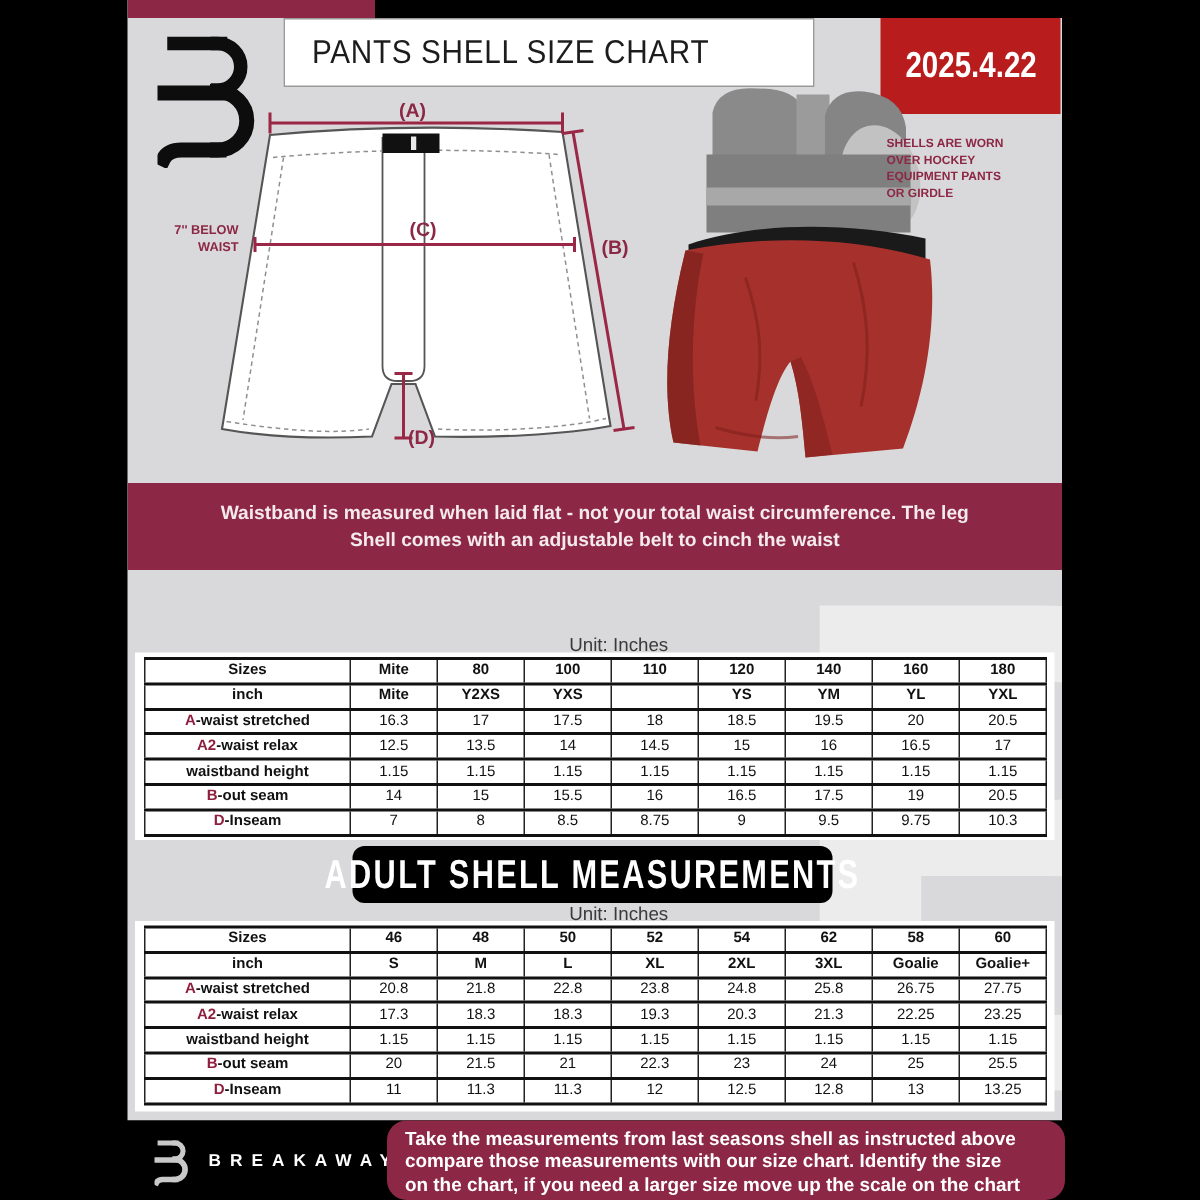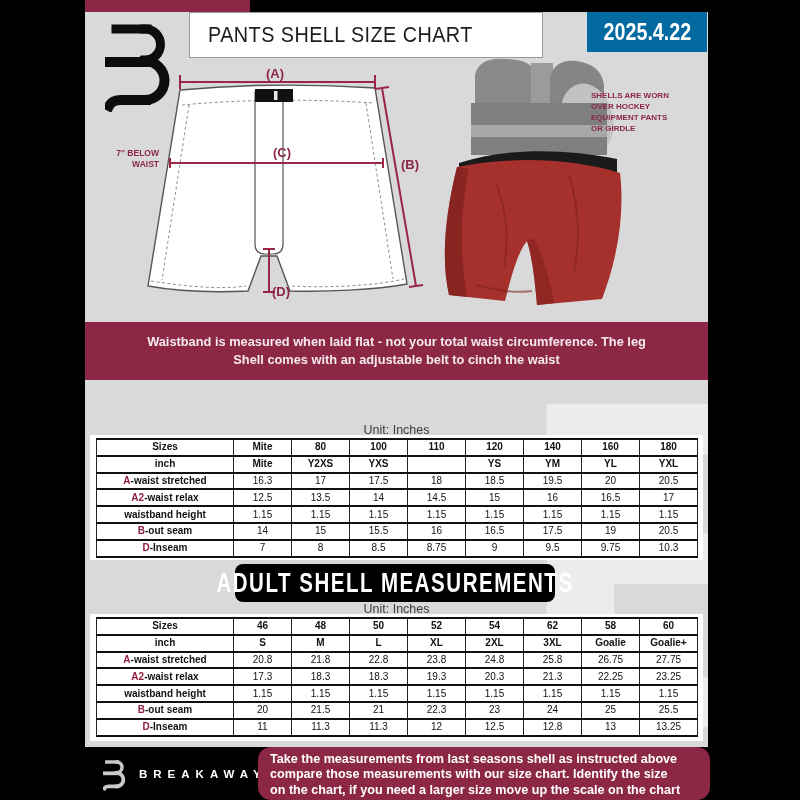--- a/index.html
+++ b/index.html
@@ -6,42 +6,42 @@
   body{width:800px;height:800px;background:#000;position:relative;overflow:hidden;
        font-family:"Liberation Sans",sans-serif;}
   .page{position:absolute;left:85px;top:0;width:623px;height:747px;background:#D9D9DB;overflow:hidden;}
   
   .top-strip-maroon{position:absolute;left:0;top:0;width:165px;height:12px;background:#8C2745;}
   .top-strip-black{position:absolute;left:165px;top:0;width:458px;height:12px;background:#000;}
   .title-box{position:absolute;left:104px;top:12px;width:354px;height:46px;background:#fff;
              border:1px solid #9a9a9a;box-sizing:border-box;display:flex;align-items:center;}
   .title-box span{display:inline-block;transform:scaleX(.9);transform-origin:left center;
              font-size:22px;letter-spacing:.5px;color:#1c1c1c;padding-left:20px;white-space:nowrap;}
-  .date-box{position:absolute;left:502px;top:12px;width:120px;height:40px;background:#0369a1;
+  .date-box{position:absolute;left:502px;top:12px;width:120px;height:64px;background:#b91c1c;
              display:flex;align-items:center;justify-content:center;}
   .date-box span{display:inline-block;transform:scaleX(.82);font-size:24px;font-weight:bold;color:#fff;white-space:nowrap;}
   .logo{position:absolute;left:20px;top:16px;}
   
   .dim-label{position:absolute;color:#8C2745;font-weight:bold;font-size:13px;z-index:3;}
   .side-note{position:absolute;left:8px;top:148px;width:66px;text-align:right;color:#8C2745;
              font-weight:bold;font-size:8.5px;line-height:11px;z-index:3;}
   .photo-note{position:absolute;left:506px;top:90px;width:95px;color:#8C2745;font-weight:bold;
              font-size:8px;line-height:11px;z-index:3;}
   .diagram-svg{position:absolute;left:0;top:58px;z-index:2;}
   .pants-svg{position:absolute;left:352px;top:55px;z-index:2;}
   
   .info-banner{position:absolute;left:0;top:322px;width:623px;height:58px;background:#8C2745;
              display:flex;flex-direction:column;align-items:center;justify-content:center;z-index:4;}
   .info-banner div{color:#F4EAEE;font-size:12.8px;font-weight:bold;line-height:18.5px;white-space:nowrap;}
   
   .section-banner{position:absolute;left:150px;width:320px;height:38px;background:#000;border-radius:8px;
              display:flex;align-items:center;justify-content:center;z-index:4;}
   .section-banner span{display:inline-block;transform:scaleX(.76);font-size:27px;font-weight:bold;
              color:#fff;letter-spacing:2px;white-space:nowrap;}
-  .unit{position:absolute;left:0;width:623px;text-align:center;font-size:12.5px;color:#3a3a3a;z-index:4;}
+  .unit{position:absolute;left:16px;width:623px;text-align:center;font-size:12.5px;color:#3a3a3a;z-index:4;}
   
   .panel{position:absolute;left:5px;width:613px;background:#fff;z-index:3;}
   table.size-table{border-collapse:collapse;table-layout:fixed;width:601px;margin:3px 0 0 6px;
              font-size:10px;color:#111;background:#fff;}
   table.size-table td{border:1px solid #222;border-top:2px solid #111;border-bottom:2px solid #111;
              height:14.8px;padding:0;text-align:center;line-height:1;}
   td.lbl{text-align:left;padding-left:18px;font-weight:bold;}
   td.hdr{font-weight:bold;}
   .pfx{color:#8E1F3E;font-weight:bold;}
   

